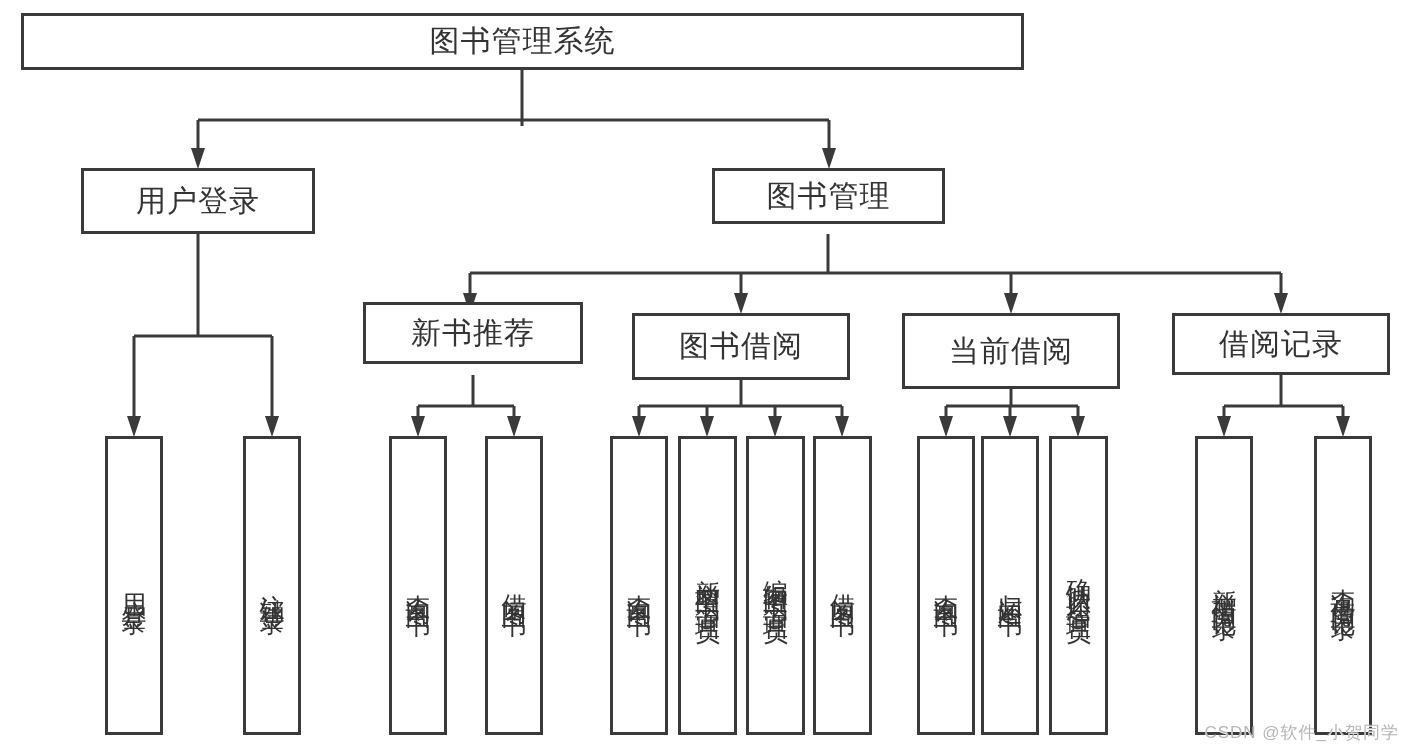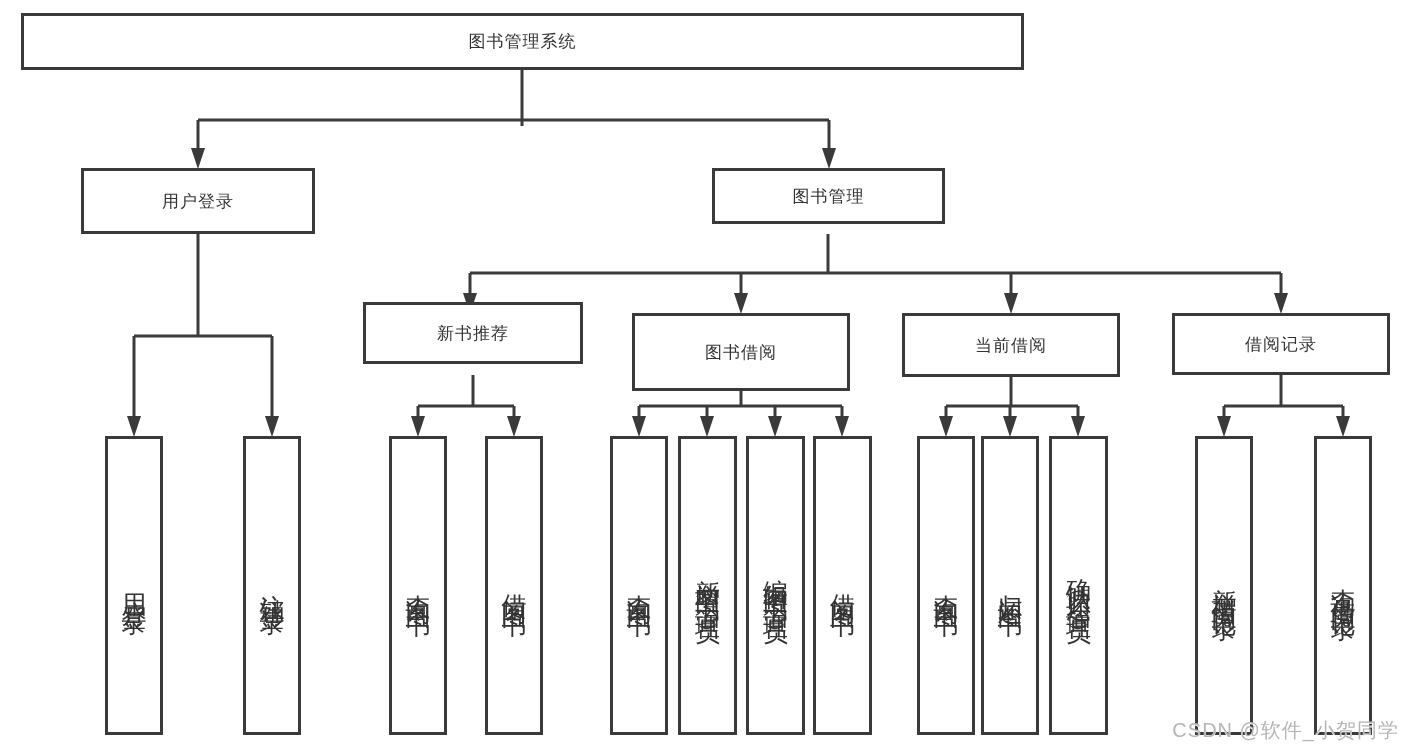--- a/index.html
+++ b/index.html
@@ -14,57 +14,57 @@
   #wires{position:absolute;left:0;top:0;width:1405px;height:747px;z-index:0;}
   .box{
     position:absolute;
     box-sizing:border-box;
     background:#ffffff;
     border:3px solid #3a3a3a;
     display:flex;
     align-items:center;
     justify-content:center;
     z-index:1;
-    font-size:17px;
+    font-size:30px;
     letter-spacing:1px;
     color:#333333;
     white-space:nowrap;
   }
   .vbox{
     writing-mode:vertical-rl;
     text-orientation:mixed;
     font-size:25px;
     letter-spacing:6px;
     line-height:1;
     white-space:normal;
   }
   
   .b-root{left:21px;top:13px;width:1003px;height:57px;}
   
   .b-userlogin{left:81px;top:168px;width:234px;height:66px;}
   .b-bookmgmt{left:712px;top:168px;width:233px;height:56px;}
   
   .b-newbook{left:363px;top:302px;width:220px;height:62px;}
-  .b-bookborrow{left:632px;top:313px;width:218px;height:78px;}
-  .b-currborrow{left:902px;top:313px;width:218px;height:64px;}
+  .b-bookborrow{left:632px;top:313px;width:218px;height:67px;}
+  .b-currborrow{left:902px;top:313px;width:218px;height:76px;}
   .b-records{left:1172px;top:313px;width:218px;height:62px;}
   
   .leaf{top:436px;height:299px;width:58px;}
   .l1{left:105px;}  .l2{left:243px;}
   .l3{left:389px;}  .l4{left:485px;}
   .l5{left:610px;}  .l6{left:678px;width:59px;}
   .l7{left:746px;width:59px;}  .l8{left:813px;width:59px;}
   .l9{left:917px;}  .l10{left:981px;}
   .l11{left:1049px;width:59px;}
   .l12{left:1195px;} .l13{left:1314px;}
   #watermark{
     position:absolute;
     right:6px;bottom:3px;
     z-index:2;
-    font-size:20px;
+    font-size:17px;
     color:#b5b5b5;
     text-shadow:0 1px 0 #ffffff;
     letter-spacing:1px;
   }
 </style>
 </head>
 <body>
 
 <div id="stage">
 

